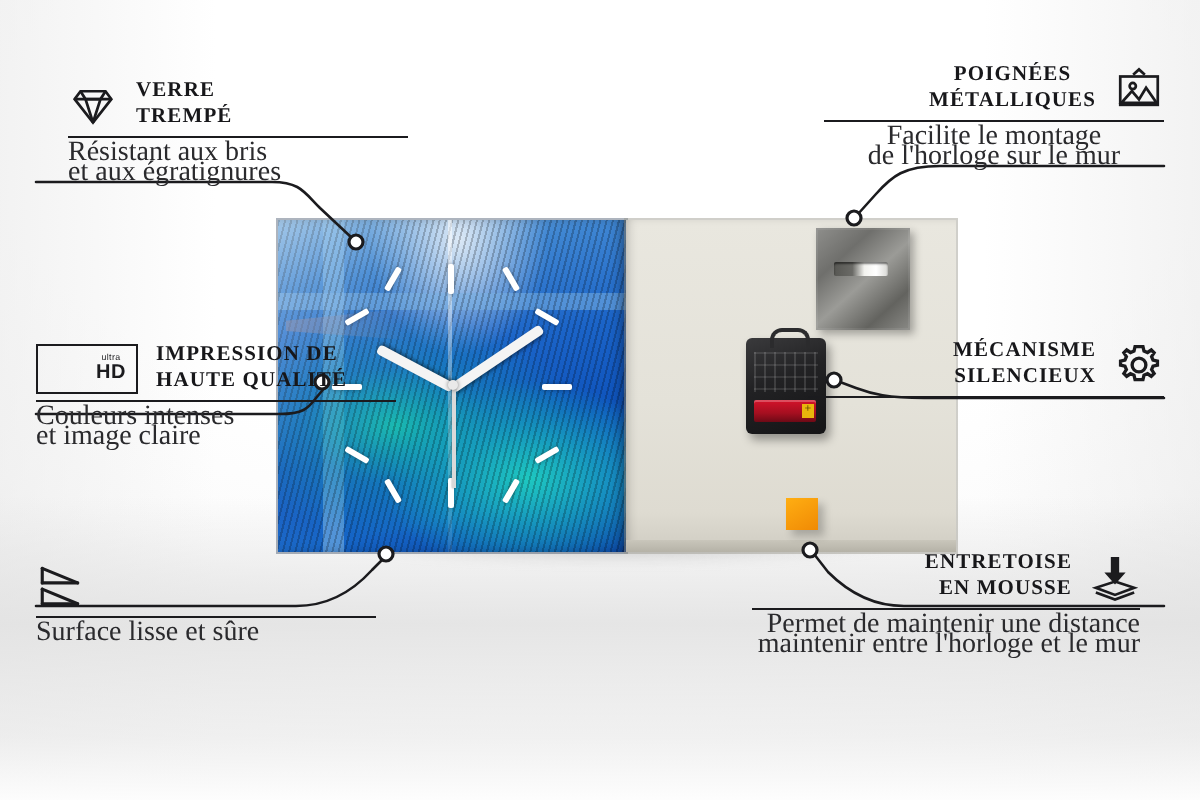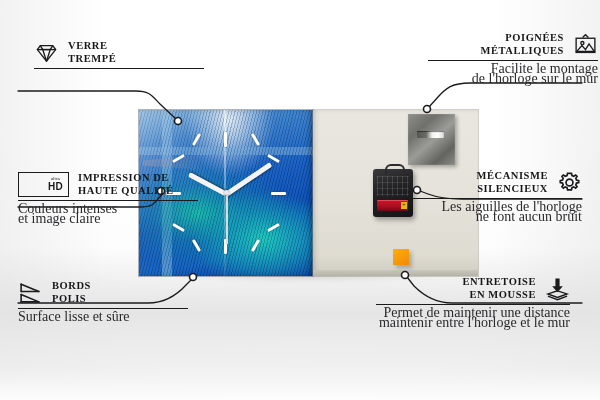--- a/index.html
+++ b/index.html
@@ -205,20 +205,23 @@
           <path d="M18 5.4 L15.6 9.2 L12 20.4"></path>
               <path d="M8.4 9.2 H15.6"></path>
         </g>
           </svg>
       </span>
       <span class="c-title">
         <span>VERRE</span><br><span>TREMPÉ</span>
       </span>
     </div>
     <div class="c-rule"></div>
+    <div class="c-sub">
+      <span>Résistant aux bris</span><br><span>et aux égratignures</span>
+    </div>
   </div>
 
   <div class="callout c-left" style="left:18px;top:172px;width:180px;">
     <div class="c-head">
       <span class="hd-badge">
         <span class="u">ultra</span>
         <span class="h">HD</span>
       </span>
       <span class="c-title">
         <span>IMPRESSION DE</span><br><span>HAUTE QUALITÉ</span>
@@ -237,31 +240,28 @@
             <g fill="none" stroke="#1b1b1e" stroke-width="1.5" stroke-linecap="round">
           <path d="M3 4 L20 11"></path>
               <path d="M3 4 L3 11"></path>
               <path d="M3 11 L20 11"></path>
           <path d="M3 14 L20 21"></path>
               <path d="M3 14 L3 21"></path>
               <path d="M3 21 L20 21"></path>
         </g>
           </svg>
       </span>
-      <span class="c-title">
-        <span>BORDS</span><br><span>POLIS</span>
-      </span>
     </div>
     <div class="c-rule"></div>
     <div class="c-sub">
       <span>Surface lisse et sûre</span>
     </div>
   </div>
 
-  <div class="callout c-right" style="left:428px;top:32px;width:170px;">
+  <div class="callout c-right" style="left:412px;top:32px;width:170px;text-align:center;">
     <div class="c-head">
       <span class="c-title">
         <span>POIGNÉES</span><br><span>MÉTALLIQUES</span>
       </span>
       <span class="ico">
         <svg viewBox="0 0 24 24">
             <g fill="none" stroke="#1b1b1e" stroke-width="1.3">
           <path d="M9.2 5.2 L12 2.6 L14.8 5.2"></path>
           <rect x="3" y="6" width="18" height="13.6"></rect>
           <circle cx="9" cy="10.6" r="1.5"></circle>
@@ -284,23 +284,20 @@
       <span class="ico">
         <svg viewBox="0 0 24 24">
             <g fill="none" stroke="#1b1b1e" stroke-width="1.6">
           <path d="M12 3.2 l1.9 .0 .5 2.1 1.7 .7 1.8 -1.2 1.35 1.35 -1.2 1.8 .7 1.7 2.1 .5 0 1.9 -2.1 .5 -.7 1.7 1.2 1.8 -1.35 1.35 -1.8 -1.2 -1.7 .7 -.5 2.1 -1.9 0 -1.9 0 -.5 -2.1 -1.7 -.7 -1.8 1.2 -1.35 -1.35 1.2 -1.8 -.7 -1.7 -2.1 -.5 0 -1.9 2.1 -.5 .7 -1.7 -1.2 -1.8 1.35 -1.35 1.8 1.2 1.7 -.7 .5 -2.1 z"></path>
           <circle cx="12" cy="12" r="3.3"></circle>
         </g>
           </svg>
       </span>
     </div>
     <div class="c-rule"></div>
-    <div class="c-sub">
-      <span>Les aiguilles de l'horloge</span><br><span>ne font aucun bruit</span>
-    </div>
   </div>
 
   <div class="callout c-right" style="left:376px;top:276px;width:194px;">
     <div class="c-head">
       <span class="c-title">
         <span>ENTRETOISE</span><br><span>EN MOUSSE</span>
       </span>
       <span class="ico">
         <svg viewBox="0 0 24 24">
           <g fill="#1b1b1e" stroke="none">

